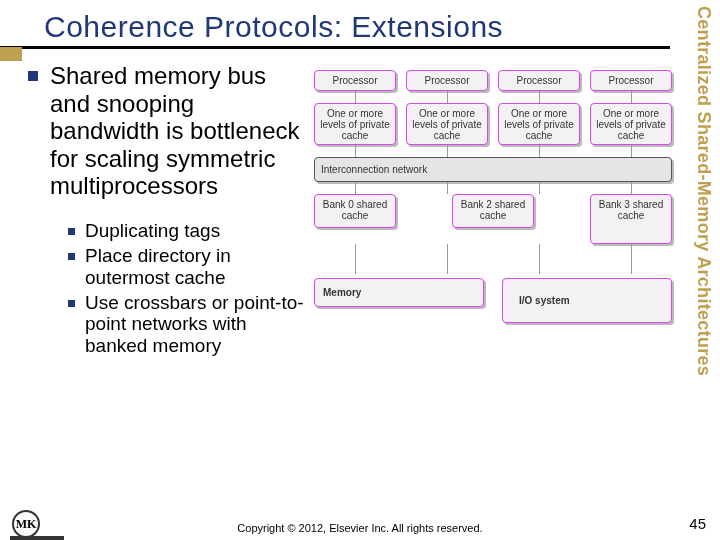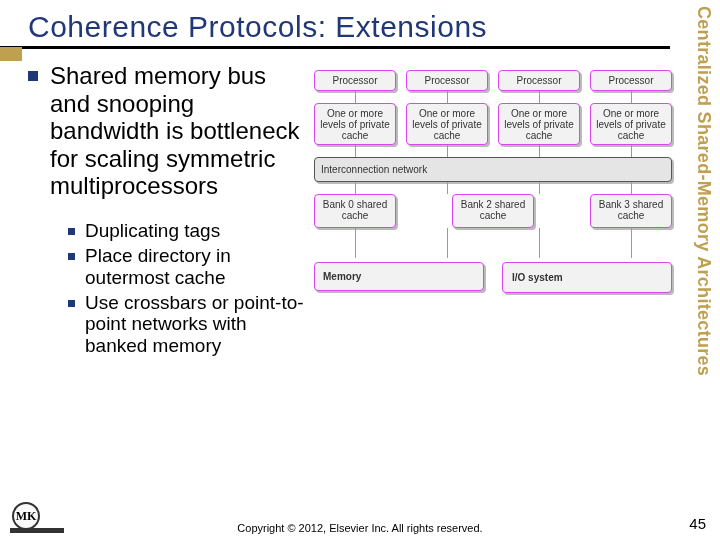--- a/index.html
+++ b/index.html
@@ -5,21 +5,21 @@
   * { box-sizing: border-box; margin: 0; padding: 0; }
   body {
     width: 720px; height: 540px;
     font-family: Arial, Helvetica, sans-serif;
     background: #fff;
     position: relative;
     overflow: hidden;
   }
   .title-wrap {
     position: absolute; left: 0; top: 0; right: 50px;
-    padding: 10px 0 2px 28px;
+    padding: 10px 0 2px 44px;
     border-bottom: 3px solid #000;
   }
   .title {
     font-size: 30px;
     color: #203878;
     letter-spacing: 0.5px;
   }
   .title-accent {
     position: absolute;
     left: 0; top: 47px;
@@ -80,21 +80,21 @@
     text-align: center;
     font-size: 11px; font-weight: normal;
   }
   .page-num {
     position: absolute;
     right: 14px; bottom: 8px;
     font-size: 15px;
   }
   .logo {
     position: absolute;
-    left: 10px; bottom: 8px;
+    left: 10px; bottom: 0;
     width: 40px; height: 30px;
   }
   .logo-circle {
     position: absolute; left: 2px; top: 0;
     width: 28px; height: 28px;
     border: 2px solid #333; border-radius: 50%;
     display: flex; align-items: center; justify-content: center;
     font-family: Georgia, serif; font-size: 12px; font-weight: bold;
     background: #fafafa;
   }
@@ -207,21 +207,21 @@
       </div>
   </div>
   <div class="row">
     <div class="proc-col">
         <div class="box shadow" style="height:34px">Bank 0 shared cache</div>
       </div>
     <div class="proc-col">
         <div class="box shadow" style="height:34px">Bank 2 shared cache</div>
       </div>
     <div class="proc-col">
-        <div class="box shadow" style="height:34px">Bank 3 shared cache</div>
+        <div class="box shadow" style="height:50px">Bank 3 shared cache</div>
       </div>
   </div>
   <div class="row">
     <div class="proc-col">
         <div class="vconn" style="height:30px"></div>
       </div>
     <div class="proc-col">
         <div class="vconn" style="height:30px"></div>
       </div>
     <div class="proc-col">
@@ -229,21 +229,21 @@
       </div>
     <div class="proc-col">
         <div class="vconn" style="height:30px"></div>
       </div>
   </div>
   <div class="mem-row">
     <div class="mem-col">
         <div class="box shadow" style="padding:8px">Memory</div>
       </div>
     <div class="mem-col">
-        <div class="box shadow" style="padding:9px">I/O system</div>
+        <div class="box shadow" style="padding:16px">I/O system</div>
       </div>
   </div>
 </div>
 
 <div class="logo">
   <div class="logo-circle">MK</div>
   <div class="logo-bar"></div>
 </div>
 
 <div class="footer">Copyright © 2012, Elsevier Inc. All rights reserved.</div>

